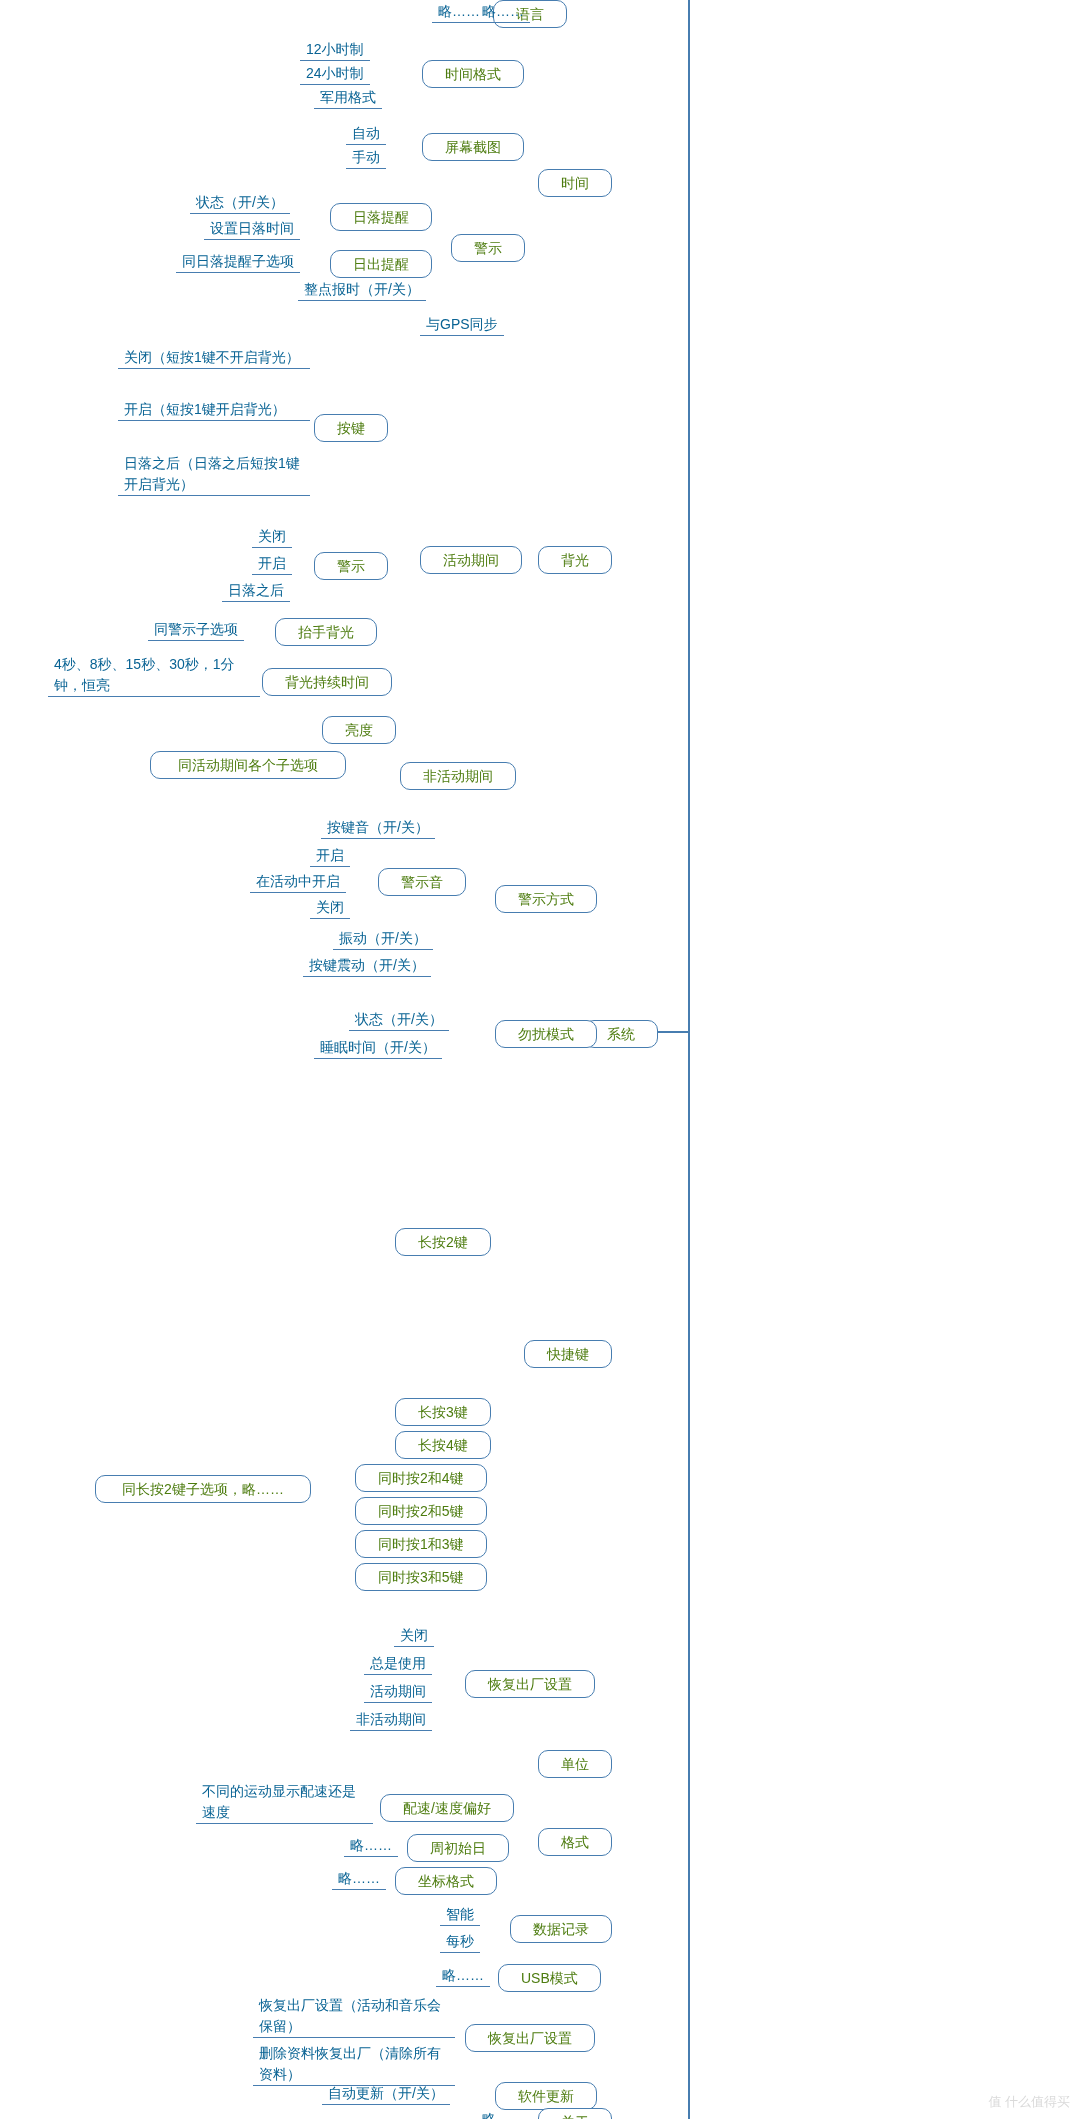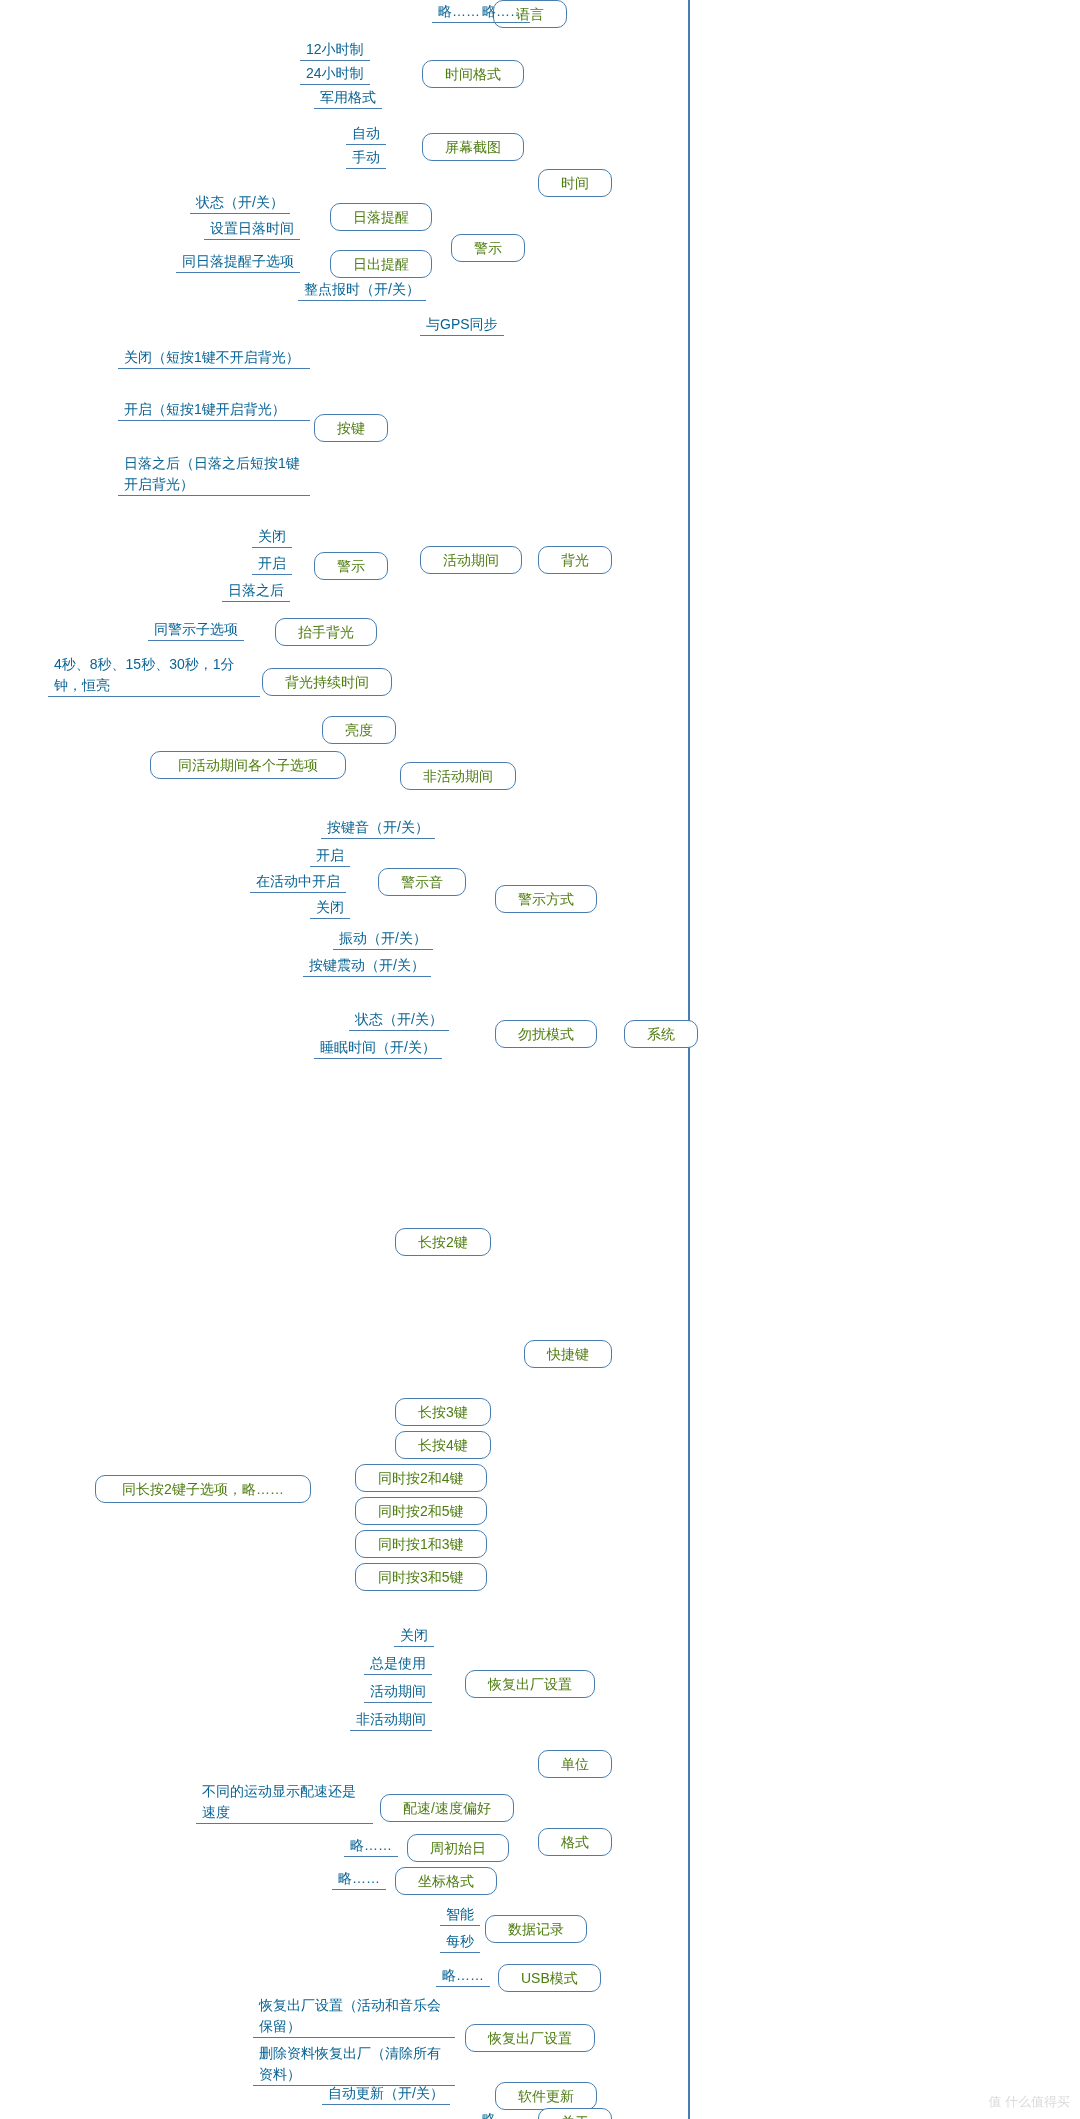--- a/index.html
+++ b/index.html
@@ -12,35 +12,35 @@
 .hline{position:absolute;background:#477db0;height:1.5px}
 </style>
 </head>
 <body>
 
 <div class="canvas">
 
   <div class="vline" style="left:688px;top:0;height:2119px"></div>
   <div class="hline" style="left:658px;top:1031px;width:30px"></div>
 
-  <div class="node" style="left:624px;top:1020px">系统</div>
+  <div class="node" style="left:584px;top:1020px">系统</div>
 
   <div class="node" style="left:493px;top:0">语言</div>
   <div class="leaf" style="left:432px;top:0">略……</div>
 
   <div class="node" style="left:538px;top:169px">时间</div>
   <div class="node" style="left:538px;top:546px">背光</div>
   <div class="node" style="left:495px;top:885px">警示方式</div>
   <div class="node" style="left:495px;top:1020px">勿扰模式</div>
   <div class="node" style="left:524px;top:1340px">快捷键</div>
   <div class="node" style="left:465px;top:1670px">恢复出厂设置</div>
   <div class="node" style="left:538px;top:1750px">单位</div>
   <div class="leaf" style="left:476px;top:1750">略……</div>
   <div class="node" style="left:538px;top:1828px">格式</div>
-  <div class="node" style="left:485px;top:1915px">数据记录</div>
+  <div class="node" style="left:510px;top:1915px">数据记录</div>
   <div class="node" style="left:498px;top:1964px">USB模式</div>
   <div class="leaf" style="left:436px;top:1964px">略……</div>
   <div class="node" style="left:465px;top:2024px">恢复出厂设置</div>
   <div class="node" style="left:495px;top:2082px">软件更新</div>
   <div class="node" style="left:538px;top:2113px;top:2108px">关于</div>
   <div class="leaf" style="left:476px;top:2108px">略……</div>
 
   <div class="node" style="left:422px;top:60px">时间格式</div>
   <div class="leaf" style="left:300px;top:38px">12小时制</div>
   <div class="leaf" style="left:300px;top:62px">24小时制</div>

